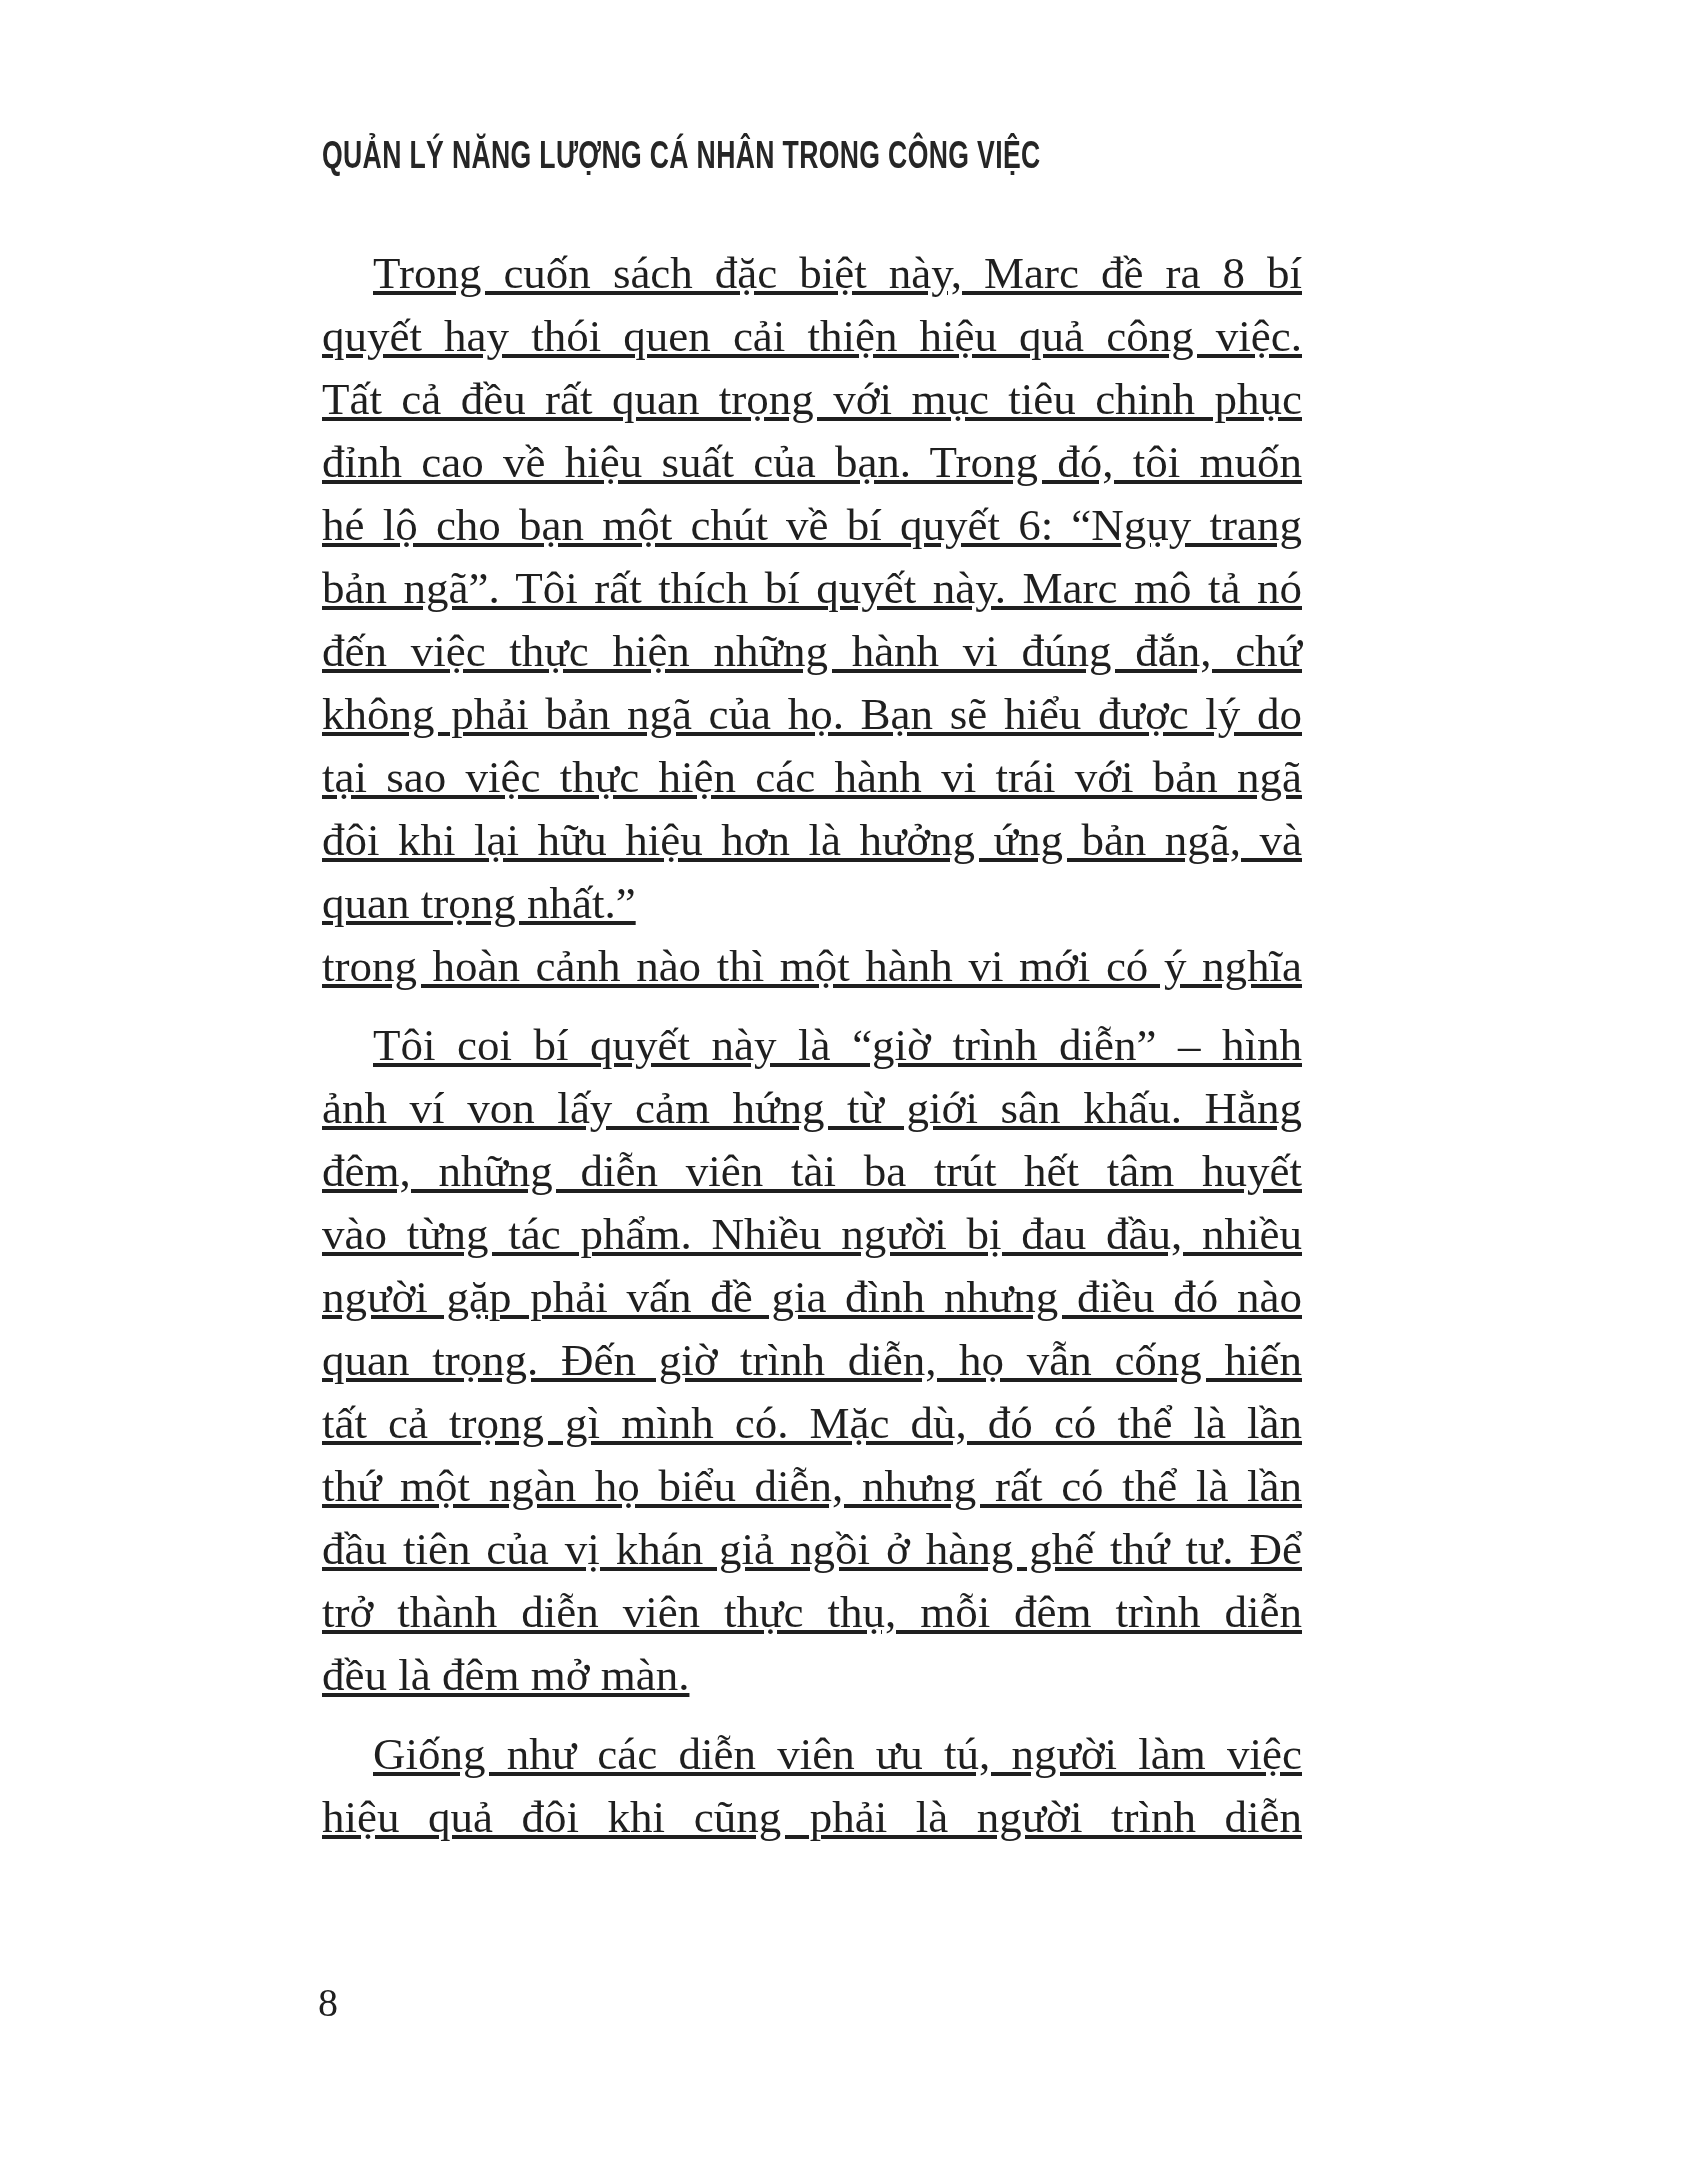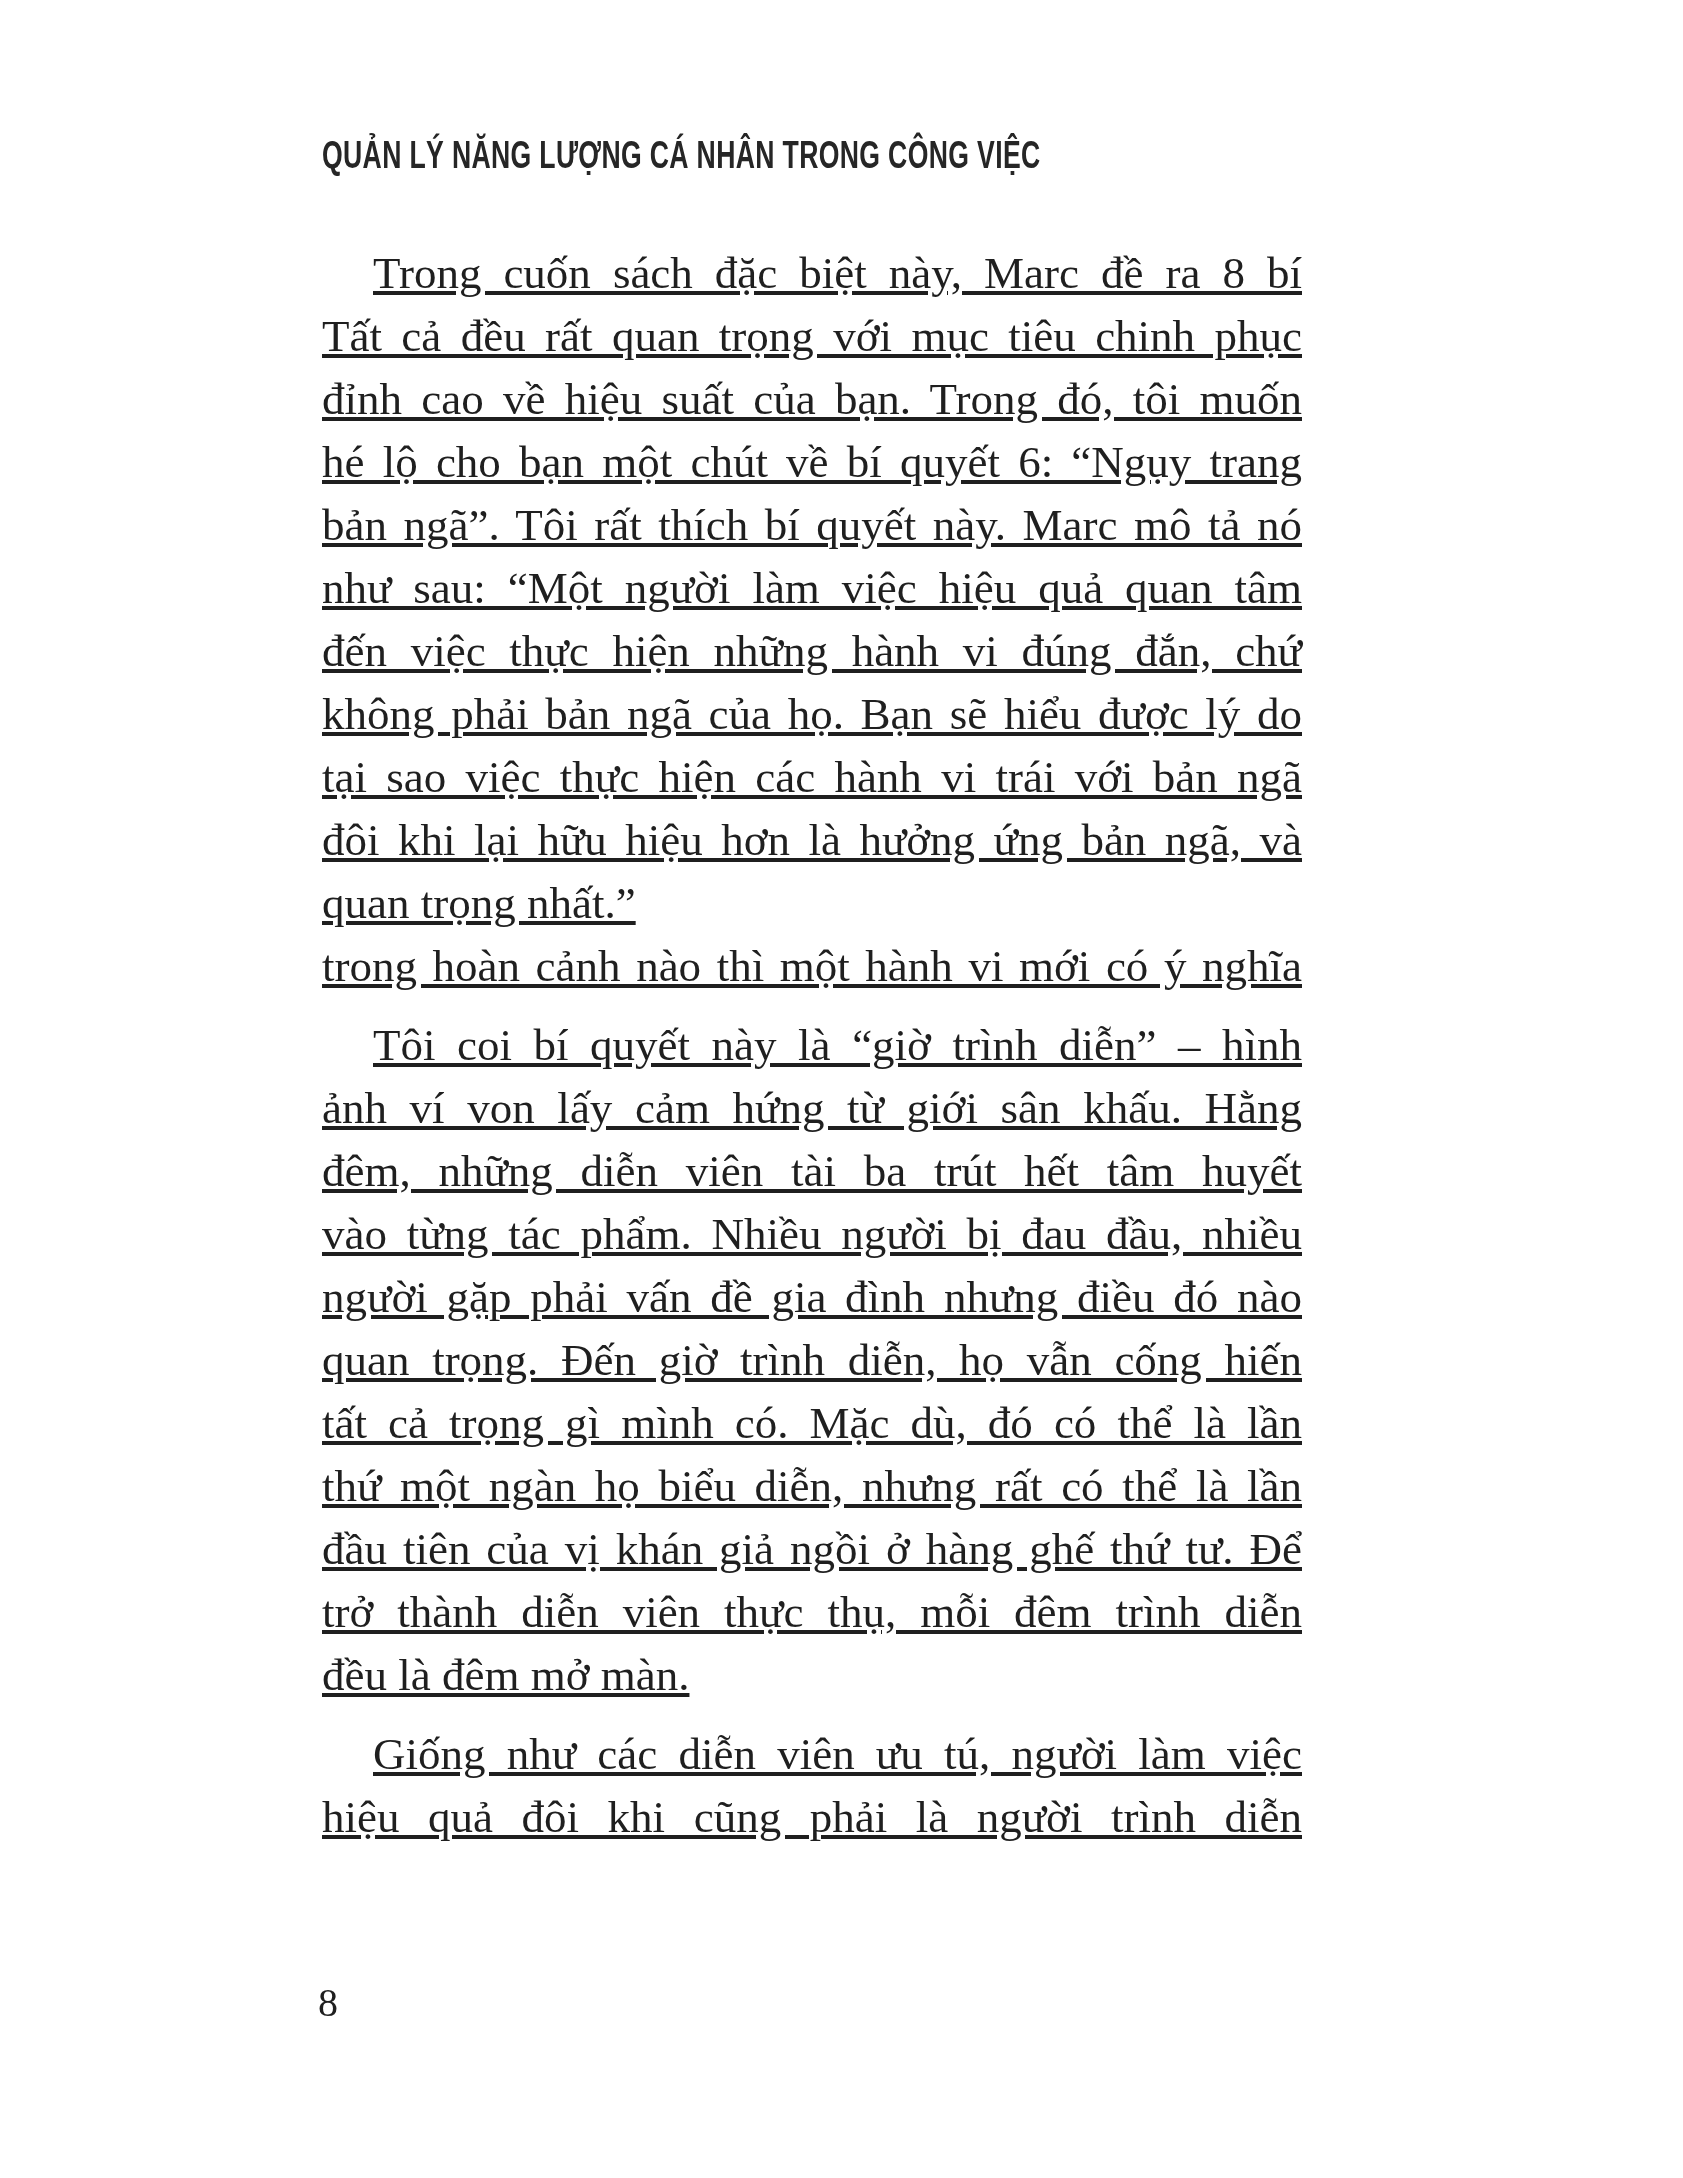--- a/index.html
+++ b/index.html
@@ -69,25 +69,25 @@
 </style>
 </head>
 <body>
 
 <div class="page">
   <div class="running-header">QUẢN LÝ NĂNG LƯỢNG CÁ NHÂN TRONG CÔNG VIỆC</div>
 
   <div class="text-block" id="paragraphs">
       <div class="paragraph">
         <div class="line indent">Trong cuốn sách đặc biệt này, Marc đề ra 8 bí</div>
+        <div class="line">quyết hay thói quen cải thiện hiệu quả công việc.</div>
         <div class="line">Tất cả đều rất quan trọng với mục tiêu chinh phục</div>
         <div class="line">đỉnh cao về hiệu suất của bạn. Trong đó, tôi muốn</div>
         <div class="line">hé lộ cho bạn một chút về bí quyết 6: “Ngụy trang</div>
         <div class="line">bản ngã”. Tôi rất thích bí quyết này. Marc mô tả nó</div>
-        <div class="line">như sau: “Một người làm việc hiệu quả quan tâm</div>
         <div class="line">đến việc thực hiện những hành vi đúng đắn, chứ</div>
         <div class="line">không phải bản ngã của họ. Bạn sẽ hiểu được lý do</div>
         <div class="line">tại sao việc thực hiện các hành vi trái với bản ngã</div>
         <div class="line">đôi khi lại hữu hiệu hơn là hưởng ứng bản ngã, và</div>
         <div class="line final">quan trọng nhất.”</div>
         <div class="line">trong hoàn cảnh nào thì một hành vi mới có ý nghĩa</div>
       </div>
       <div class="paragraph">
         <div class="line indent">Tôi coi bí quyết này là “giờ trình diễn” – hình</div>
         <div class="line">ảnh ví von lấy cảm hứng từ giới sân khấu. Hằng</div>

